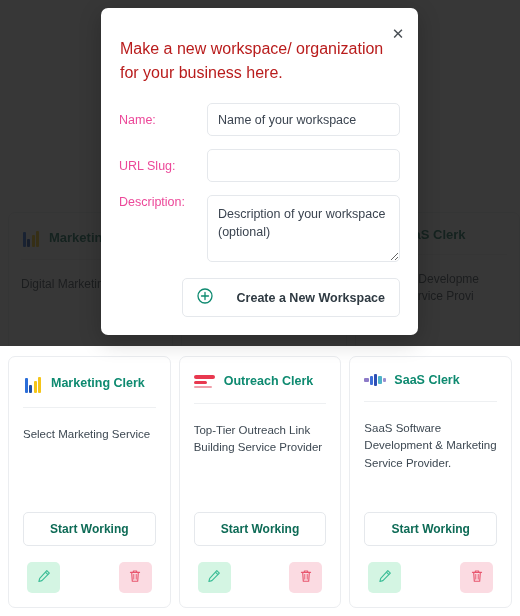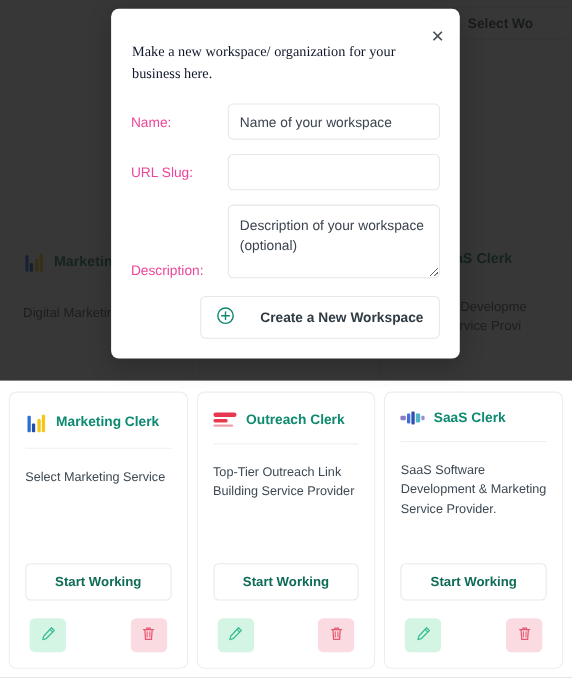--- a/index.html
+++ b/index.html
@@ -140,38 +140,37 @@
 
   .modal-title {
     font-size: 21px;
     font-weight: bold;
     color: #0e8a70;
     margin: 12px 0 0 1px;
     letter-spacing: -0.2px;
   }
   .modal-subtitle {
     margin: 9px 0 0 1px;
-    font-size: 13px;
+    font-size: 16px;
     line-height: 1.5;
-    color: #0f172a;
+    color: #b91c1c;
     max-width: 285px;
     font-weight: 500;
-    font-family: Liberation Serif, serif;
   }
 
   .form {
     margin-top: 18px;
   }
   .form-row {
     display: flex;
     align-items: center;
     margin-bottom: 13px;
   }
   .form-row.row-textarea {
-    align-items: flex-end;
+    align-items: flex-start;
   }
   .form-label {
     width: 88px;
     flex: 0 0 88px;
     font-size: 12.5px;
     color: #ec4899;
     font-weight: 500;
   }
   .form-control {
     flex: 1 1 auto;
@@ -327,23 +326,20 @@
   .ls4 { width: 4px; height: 8px;  background: #4fb3c9; }
   .ls5 { width: 4px; height: 4px;  background: #9b8fd0; }
 </style>
 </head>
 <body>
 
 <div id="app">
 
   <div class="bg-page">
 
-    <div class="bg-topbar">
-      <span class="bg-topbar-label">Select Wo</span>
-    </div>
 
     <div class="bg-hero-title">Uddin</div>
     <div class="bg-hero-sub">spaces</div>
 
     <div class="bg-cards">
 
       <div class="bg-card">
         <div class="bg-card-head">
           <span class="logo">
             <span class="logo-bars">

